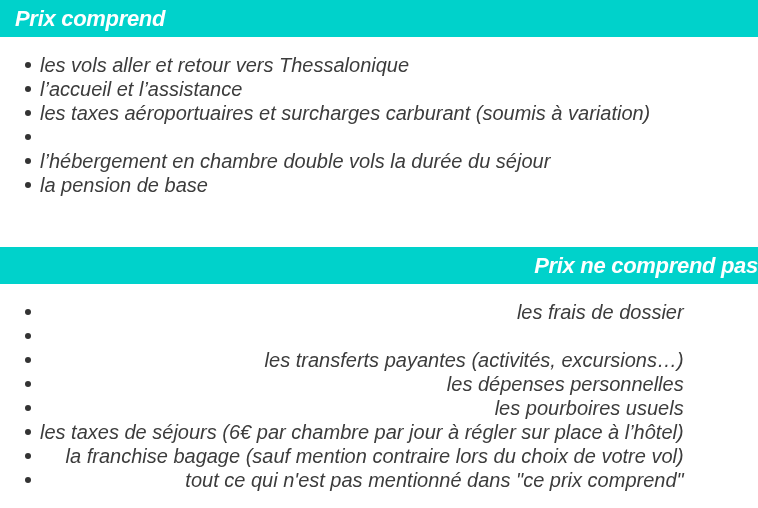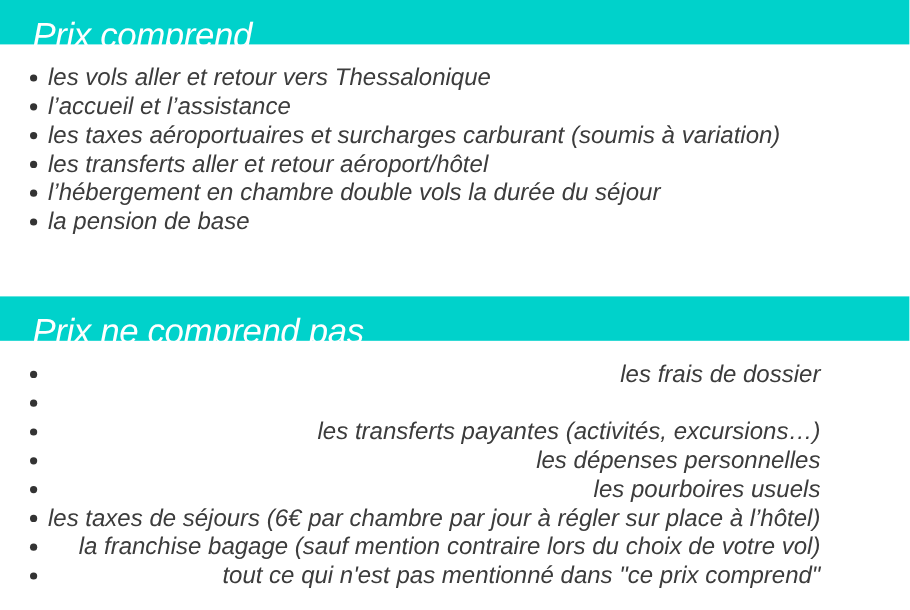--- a/index.html
+++ b/index.html
@@ -15,31 +15,31 @@
       position: relative;
     }
     .section-header {
       position: absolute;
       left: 0;
       width: 758px;
       height: 37px;
       background: #00d2cb;
     }
     .section-header h2 {
-      margin: 12px;
+      margin: 0;
       padding: 0 0 0 15px;
-      font-size: 29px;
+      font-size: 22px;
       line-height: 37px;
       font-style: italic;
-      font-weight: normal;
+      font-weight: bold;
       color: #ffffff;
       letter-spacing: -0.3px;
     }
     #hdr1 { top: 0; }
-    #hdr2 { top: 247px; }
+    #hdr2 { top: 247px; text-align: right; }
     ul.items {
       position: absolute;
       left: 0;
       margin: 0;
       padding: 0;
       list-style: none;
     }
     #list1 { top: 53px; }
     #list2 { top: 300px; text-align: right; }
     ul.items li {
@@ -66,21 +66,21 @@
 <body>
 
 <div class="section-header" id="hdr1">
   <h2>Prix comprend</h2>
 </div>
 
 <ul class="items" id="list1">
   <li><span class="bullet"></span><span>les vols aller et retour vers Thessalonique</span></li>
   <li><span class="bullet"></span><span>l’accueil et l’assistance</span></li>
   <li><span class="bullet"></span><span>les taxes aéroportuaires et surcharges carburant (soumis à variation)</span></li>
-  <li><span class="bullet"></span><span>les transferts aller et retour aéroport/hôtel</span></li>
+  <li><span class="bullet"></span></li>
   <li><span class="bullet"></span><span>l’hébergement en chambre double vols la durée du séjour</span></li>
   <li><span class="bullet"></span><span>la pension de base</span></li>
 </ul>
 
 <div class="section-header" id="hdr2">
   <h2>Prix ne comprend pas</h2>
 </div>
 
 <ul class="items" id="list2">
   <li><span class="bullet"></span><span>les frais de dossier</span></li>

